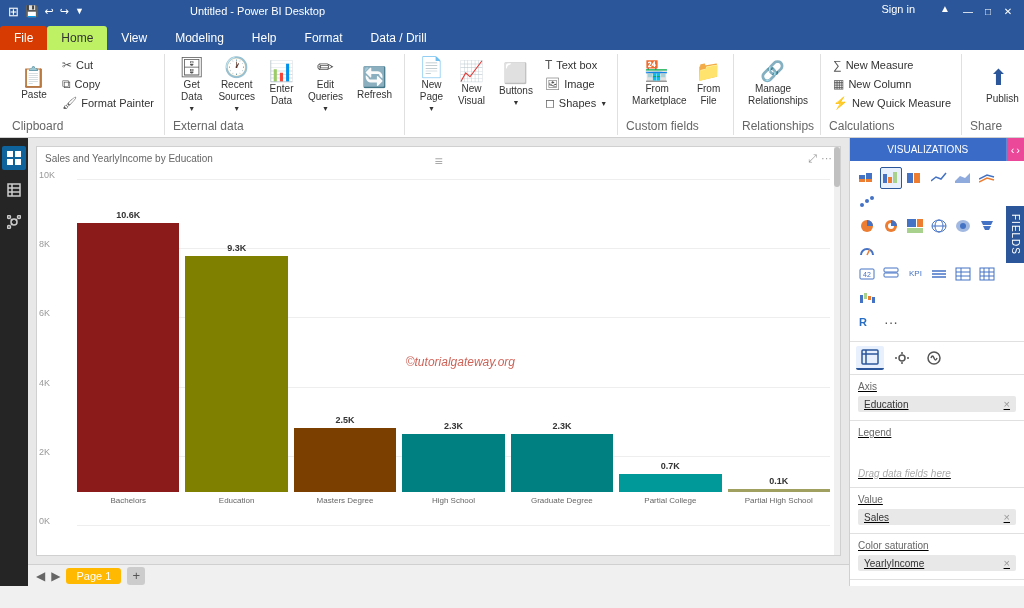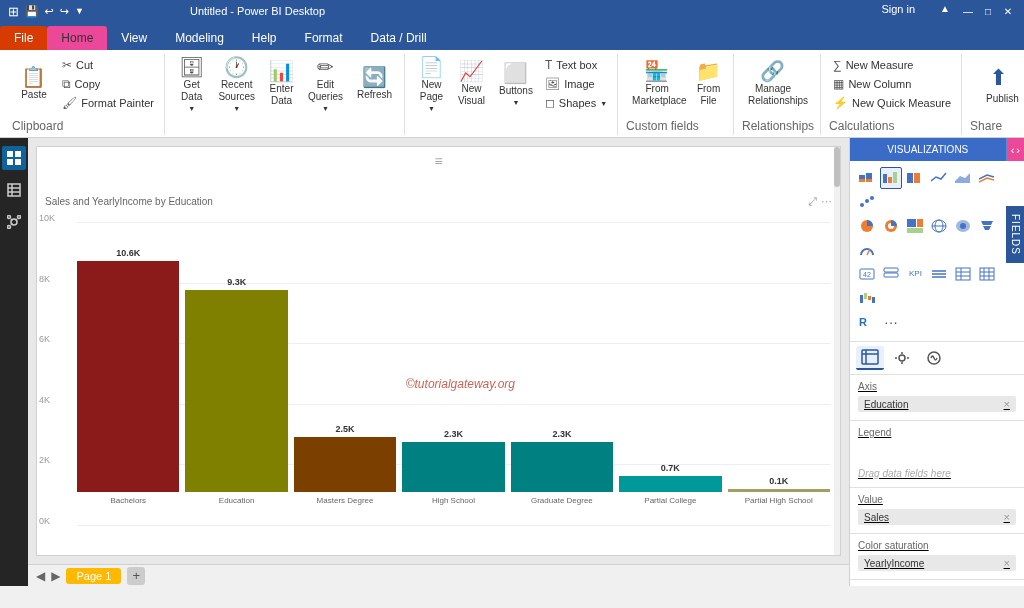--- a/index.html
+++ b/index.html
@@ -32,21 +32,21 @@
       padding: 4px 14px;
       font-size: 12px;
       cursor: pointer;
       color: white;
       border-radius: 3px 3px 0 0;
       height: 24px;
       display: flex;
       align-items: center;
     }
     .ribbon-tab.active {
-      background: #ec4899;
+      background: #bef264;
       color: #333;
     }
     .ribbon-tab.file-tab {
       background: #d83b01;
       color: white;
       padding: 4px 14px;
     }
 
     .ribbon-content {
       background: white;
@@ -178,21 +178,20 @@
       position: relative;
       display: flex;
       flex-direction: column;
     }
     .chart-panel-header {
       display: flex;
       justify-content: space-between;
       align-items: center;
       padding: 4px 8px;
       height: 22px;
-      margin-top: 43px;
     }
     .chart-title { font-size: 10px; color: #666; }
     .chart-controls { display: flex; gap: 4px; }
     .chart-control-btn { font-size: 11px; color: #999; cursor: pointer; }
 
     .chart-body {
       flex: 1;
       position: relative;
       padding: 10px 10px 30px 40px;
     }
@@ -495,20 +494,21 @@
       <div class="ribbon-btn">
         <span class="icon">✏</span>
         <span class="label">Edit<br>Queries</span>
         <span style="font-size:7px;">▼</span>
       </div>
       <div class="ribbon-btn">
         <span class="icon">🔄</span>
         <span class="label">Refresh</span>
       </div>
     </div>
+    <div class="ribbon-group-label">External data</div>
   </div>
 
   <div class="ribbon-group">
     <div class="ribbon-group-items">
       <div class="ribbon-btn">
         <span class="icon">📄</span>
         <span class="label">New<br>Page</span>
         <span style="font-size:7px;">▼</span>
       </div>
       <div class="ribbon-btn">

